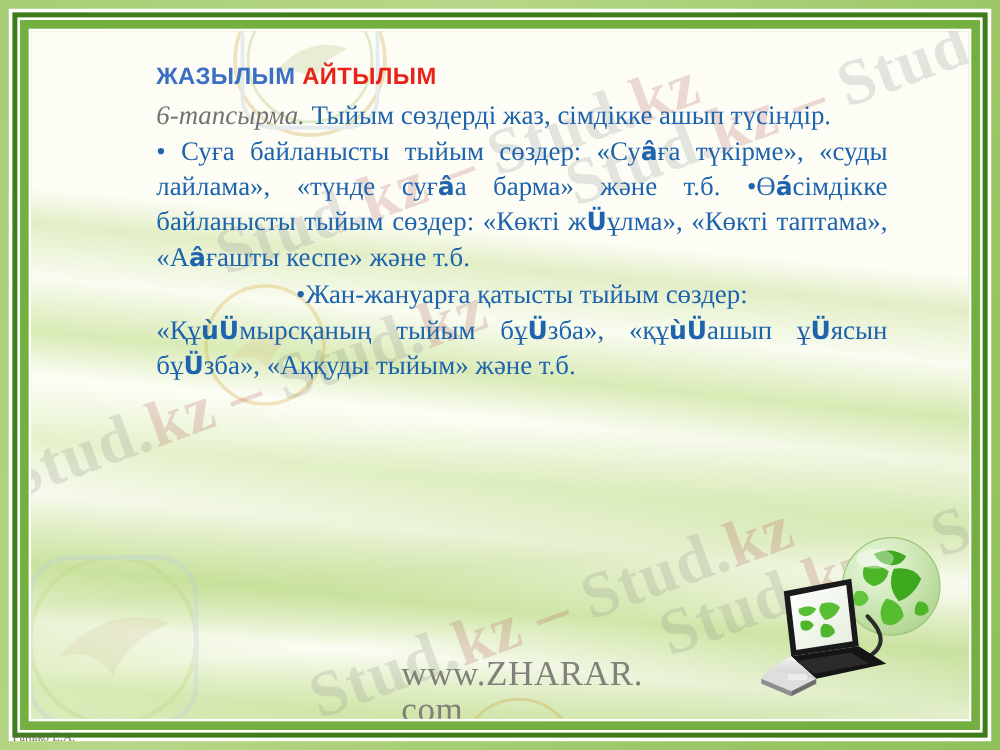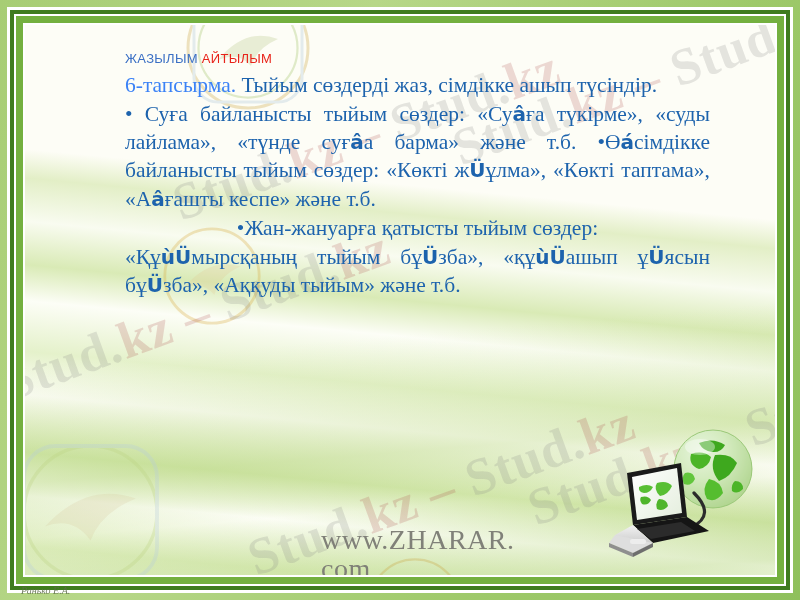--- a/index.html
+++ b/index.html
@@ -84,38 +84,38 @@
   .logo-bot  { left:-22px; top:400px;  width:175px; height:175px; }
   .logo-low  { left:330px; top:520px;  width:120px; height:120px; }
 
   
   #content {
     position:absolute;
     left:100px; top:26px; width:585px;
   }
   #eyebrow {
     font-family:"Liberation Sans", sans-serif;
-    font-weight:normal;
-    font-size:13px;
+    font-weight:bold;
+    font-size:19px;
     letter-spacing:.3px;
     margin-bottom:5px;
   }
   #eyebrow .b { color:#3a6fc4; }
   #eyebrow .r { color:#e8231a; }
 
   .para {
     font-size:21.5px;
     line-height:1.31;
     color:#1d63ad;
     text-align:justify;
     text-justify:inter-word;
     margin-bottom:1px;
   }
   .para.nojust { text-align:center; }
-  .task { color:#3b82f6; }
+  .task { color:#737373;font-style:italic; }
   .odd { font-family:"DejaVu Sans", sans-serif; font-weight:bold; font-size:20px; }
 
   
   #graphic { position:absolute; right:4px; bottom:6px; width:182px; height:148px; }
 
   
   #zharar {
     position:absolute;
     left:296px; top:500px;
     width:230px;
@@ -124,23 +124,22 @@
     color:#7b7b74;
     line-height:1.05;
     letter-spacing:.5px;
     opacity:.95;
     pointer-events:none;
   }
 
   
   #credit {
     position:absolute;
-    left:21px; bottom:4px;
-    font-family:"Liberation Serif", serif;
-    font-style:italic;
+    left:10px; bottom:4px;
+    font-family:"Liberation Serif", serif;
     font-size:10px;
     color:#5d6b4a;
     opacity:.85;
   }
 </style>
 </head>
 <body>
 
 <div id="slide">
 

